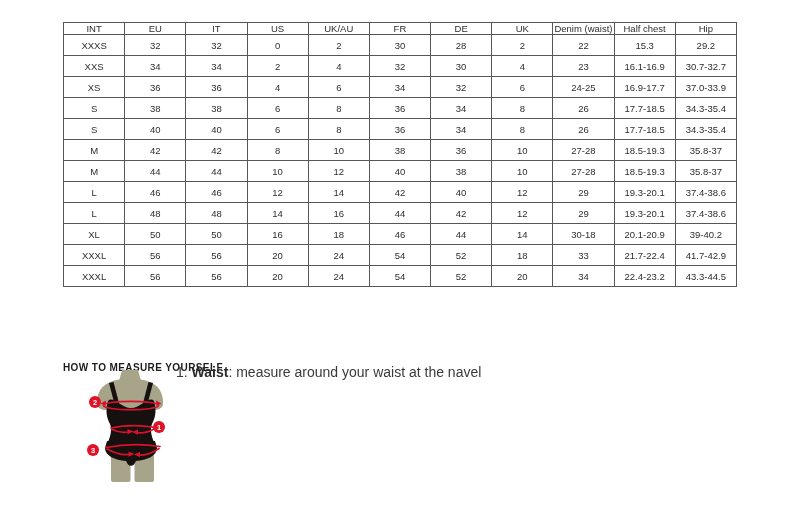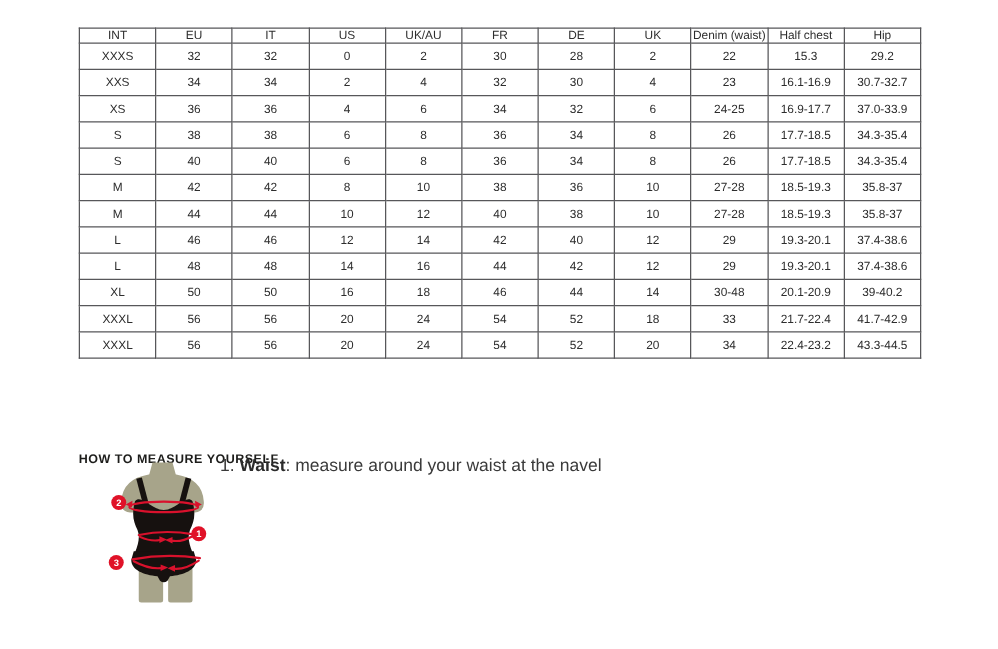--- a/index.html
+++ b/index.html
@@ -174,21 +174,21 @@
       </tr>
       <tr>
         <td>XL</td>
         <td>50</td>
         <td>50</td>
         <td>16</td>
         <td>18</td>
         <td>46</td>
         <td>44</td>
         <td>14</td>
-        <td>30-48</td>
+        <td>30-18</td>
         <td>20.1-20.9</td>
         <td>39-40.2</td>
       </tr>
       <tr>
         <td>XXXL</td>
         <td>56</td>
         <td>56</td>
         <td>20</td>
         <td>24</td>
         <td>54</td>

